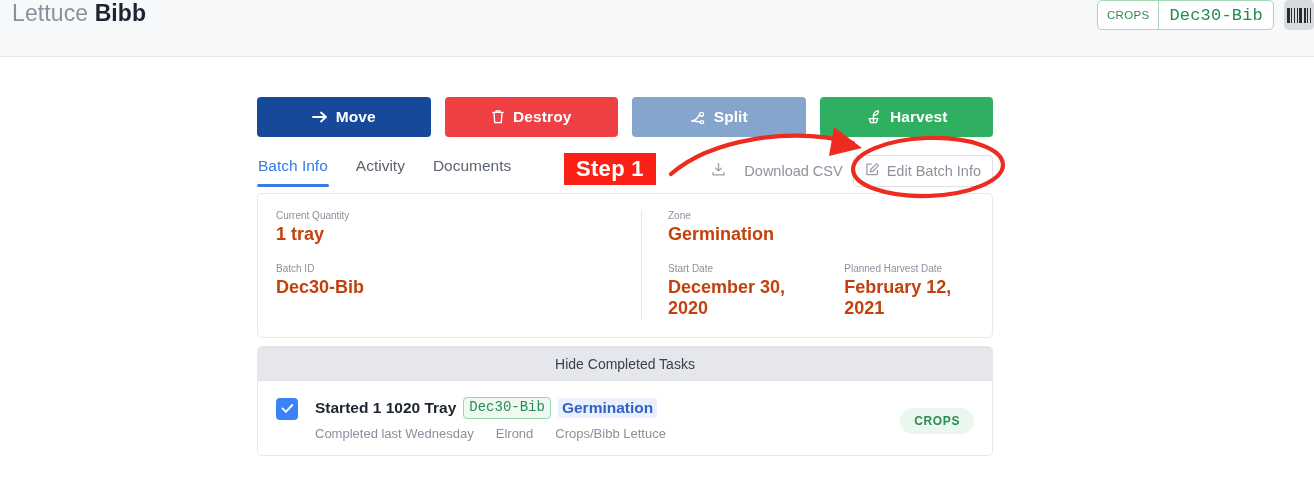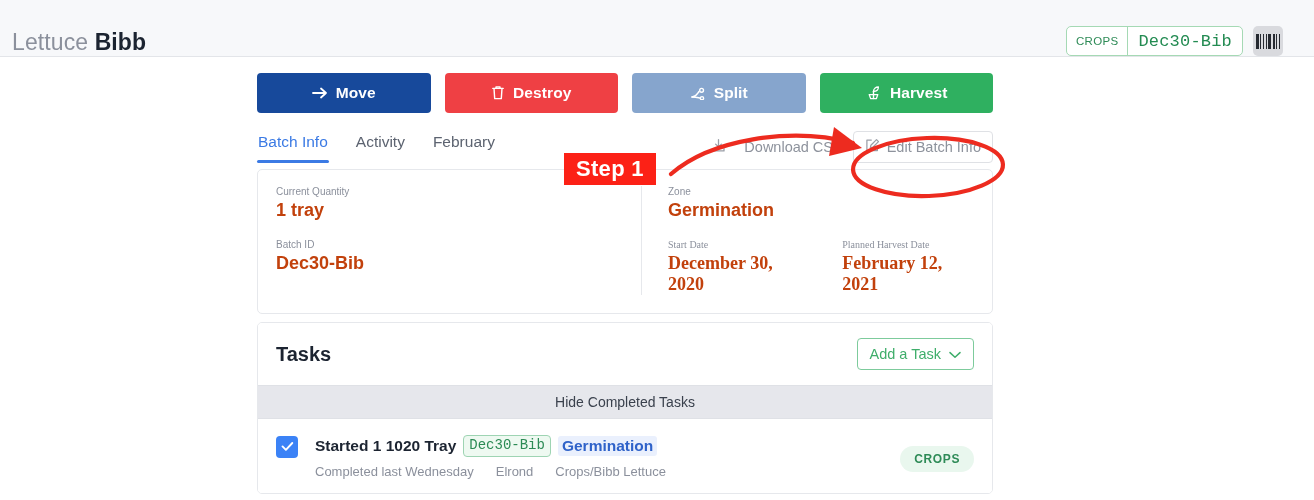--- a/index.html
+++ b/index.html
@@ -16,23 +16,23 @@
     -webkit-font-smoothing: antialiased;
   }
 
   
   .topbar {
     position: relative;
     height: 57px;
     background: #f7f8fa;
     border-bottom: 1px solid #e3e5e9;
     display: flex;
-    align-items: flex-end;
+    align-items: flex-start;
     justify-content: space-between;
-    padding: 0 31px 0 12px;
+    padding: 0 0 0 12px;
     box-sizing: border-box;
   }
   .page-title {
     font-size: 23px;
     letter-spacing: .1px;
     color: #8b909c;
     font-weight: 400;
     white-space: nowrap;
   }
   .page-title b {
@@ -103,21 +103,21 @@
     position: absolute;
     left: 257px;
     width: 736px;
     top: 0;
   }
 
   
   .actions {
     display: flex;
     gap: 14px;
-    margin-top: 16px;
+    margin-top: 40px;
   }
   .act {
     flex: 1 1 0;
     height: 40px;
     border: none;
     border-radius: 4px;
     color: #fff;
     font-size: 15.5px;
     font-weight: 700;
     letter-spacing: .1px;
@@ -228,21 +228,21 @@
     color: #8b909c;
     margin-bottom: 3px;
   }
   .field-value {
     font-size: 18px;
     font-weight: 700;
     color: #c2410c;
   }
   .field-block { margin-bottom: 18px; }
   .field-block:last-child { margin-bottom: 0; }
-  .field-row { display: flex; gap: 38px; font-family: Liberation Serif, serif; }
+  .field-row { display: flex; gap: 38px; }
 
   
   .tasks-card {
     margin-top: 8px;
     overflow: hidden;
   }
   .tasks-head {
     display: flex;
     align-items: center;
     justify-content: space-between;
@@ -444,21 +444,21 @@
 
     <div class="tabsrow">
       <div class="tabs">
         <div class="tab active">
           <span>Batch Info</span>
         </div>
         <div class="tab">
           <span>Activity</span>
         </div>
         <div class="tab">
-          <span>February</span>
+          <span>Documents</span>
         </div>
       </div>
       <div class="tabsrow-right">
         <button class="ghost-btn">
           <span>
             <svg width="15" height="15" viewBox="0 0 15 15" fill="none">
               <path d="M7.5 1.6v7.1M4.6 6.1l2.9 2.8 2.9-2.8" stroke="#9a9ea7" stroke-width="1.3" stroke-linecap="round" stroke-linejoin="round"></path>
               <path d="M2 10.6v2.3h11v-2.3" stroke="#9a9ea7" stroke-width="1.3" stroke-linecap="round" stroke-linejoin="round"></path>
             </svg>
           </span>
@@ -499,31 +499,20 @@
           </div>
           <div>
             <div class="field-label">Planned Harvest Date</div>
             <div class="field-value">February 12, 2021</div>
           </div>
         </div>
       </div>
     </div>
 
     <div class="card tasks-card">
-      <div class="tasks-head">
-        <div class="tasks-title">Tasks</div>
-        <button class="green-btn">
-          <span>Add a Task</span>
-          <span>
-            <svg width="12" height="8" viewBox="0 0 12 8" fill="none">
-              <path d="M1 1.6L6 6.2l5-4.6" stroke="#3fae6b" stroke-width="1.5" stroke-linecap="round" stroke-linejoin="round"></path>
-            </svg>
-          </span>
-        </button>
-      </div>
       <div class="hide-bar">
         <span>Hide Completed Tasks</span>
       </div>
       <div class="task-row">
         <div class="checkbox">
           <span>
             <svg width="13" height="11" viewBox="0 0 13 11" fill="none">
               <path d="M1.5 5.4l3.4 3.4L11.3 2" stroke="#ffffff" stroke-width="1.9" stroke-linecap="round" stroke-linejoin="round"></path>
             </svg>
           </span>

